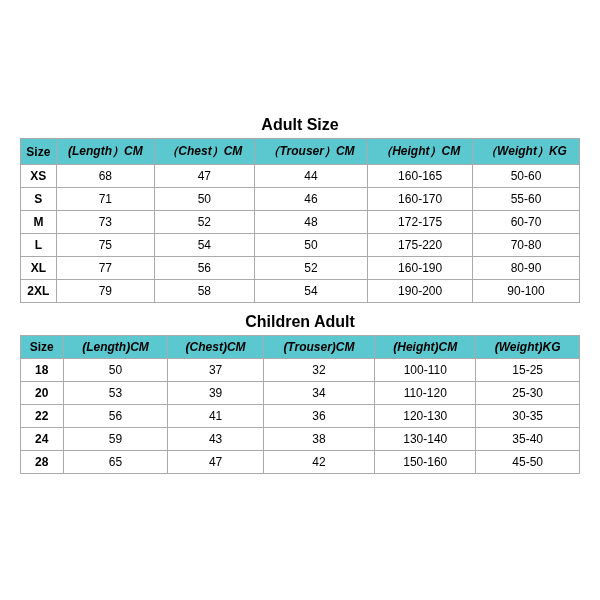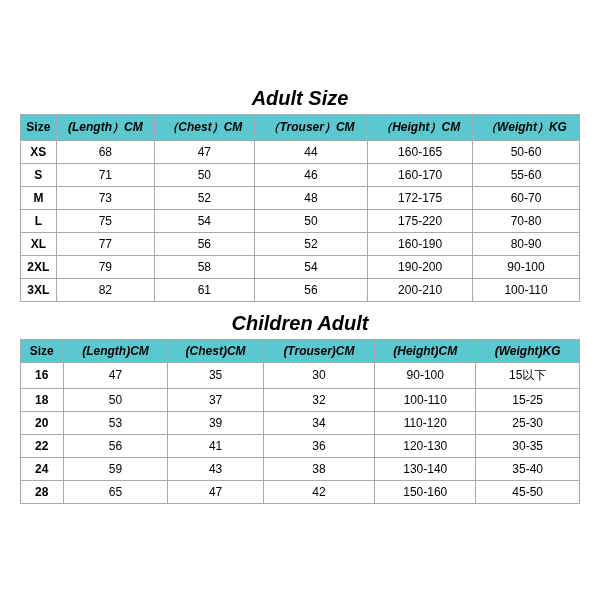--- a/index.html
+++ b/index.html
@@ -12,24 +12,23 @@
       display: flex;
       align-items: center;
       justify-content: center;
     }
     .container {
       width: 580px;
       padding: 10px;
     }
     .section-title {
       text-align: center;
-      font-size: 20px;
+      font-size: 16px;
       font-weight: bold;
       margin-bottom: 4px;
-      font-style: italic;
     }
     table {
       width: 100%;
       border-collapse: collapse;
       margin-bottom: 10px;
     }
     th, td {
       border: 1px solid #aaa;
       text-align: center;
       padding: 4px 2px;
@@ -110,52 +109,36 @@
           <td>80-90</td>
         </tr>
         <tr>
           <td>2XL</td>
           <td>79</td>
           <td>58</td>
           <td>54</td>
           <td>190-200</td>
           <td>90-100</td>
         </tr>
-        <tr>
-          <td>3XL</td>
-          <td>82</td>
-          <td>61</td>
-          <td>56</td>
-          <td>200-210</td>
-          <td>100-110</td>
-        </tr>
       </tbody>
   </table>
 
   <div class="section-title">Children Adult</div>
   <table>
     <thead id="children-thead">
     <tr>
           <th>Size</th>
           <th>(Length)CM</th>
           <th>(Chest)CM</th>
           <th>(Trouser)CM</th>
           <th>(Height)CM</th>
           <th>(Weight)KG</th>
         </tr>
       </thead>
     <tbody id="children-tbody">
-    <tr>
-          <td>16</td>
-          <td>47</td>
-          <td>35</td>
-          <td>30</td>
-          <td>90-100</td>
-          <td>15以下</td>
-        </tr>
         <tr>
           <td>18</td>
           <td>50</td>
           <td>37</td>
           <td>32</td>
           <td>100-110</td>
           <td>15-25</td>
         </tr>
         <tr>
           <td>20</td>

